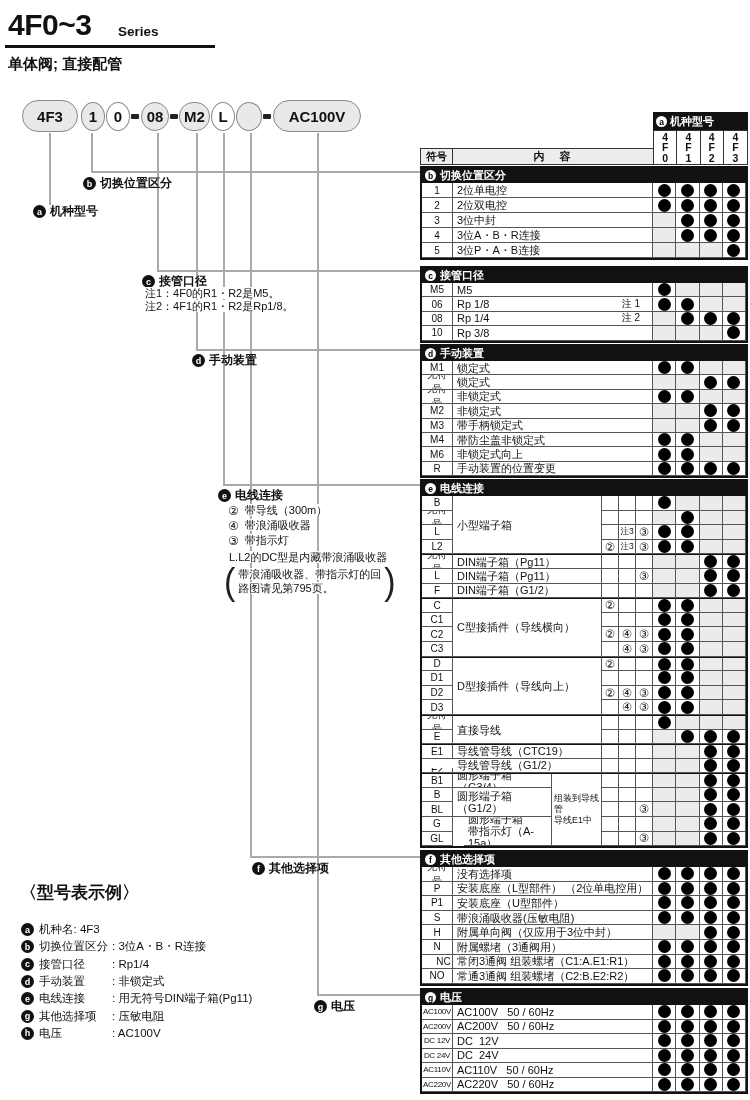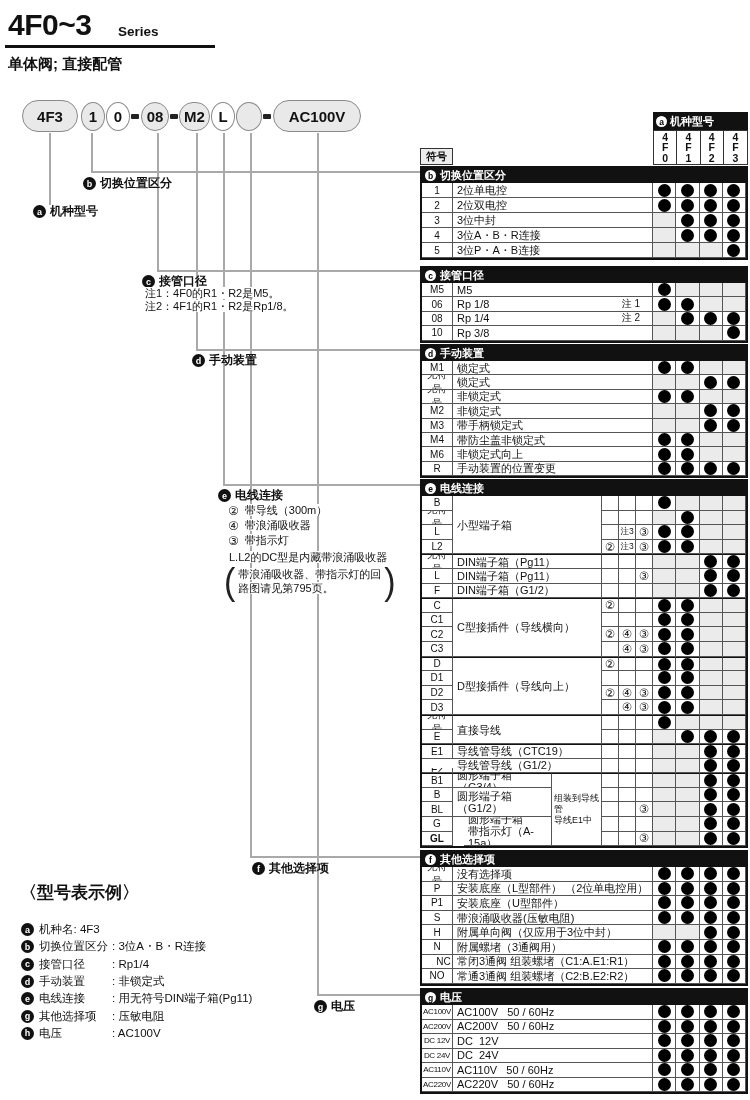--- a/index.html
+++ b/index.html
@@ -194,20 +194,21 @@
 F
 1</div>
       <div class="mcol">4
 F
 2</div>
       <div class="mcol">4
 F
 3</div>
     </div>
   <div class="abs th-sym">符号</div>
+  <div class="abs th-content">内　容</div>
 
   <div id="sections-host">
       <div class="section sec-b">
         <div class="sec-head">
           <span class="circ">b</span>
           <span>切换位置区分</span>
         </div>
         <div class="grid">
           <div class="cell sym" style="grid-area: 1 / 1 / span 1 / span 1;">1</div>
           <div class="cell content" style="grid-area: 1 / 2 / span 1 / span 5;">2位单电控</div>
@@ -695,21 +696,21 @@
           <div class="cell ncell" style="grid-area: 23 / 5 / span 1 / span 1;"></div>
           <div class="cell ncell" style="grid-area: 23 / 6 / span 1 / span 1;"></div>
           <div class="cell de" style="grid-area: 23 / 7 / span 1 / span 1;"></div>
           <div class="cell de" style="grid-area: 23 / 8 / span 1 / span 1;"></div>
           <div class="cell df" style="grid-area: 23 / 9 / span 1 / span 1;">
             <span class="dotmark"></span>
           </div>
           <div class="cell df" style="grid-area: 23 / 10 / span 1 / span 1;">
             <span class="dotmark"></span>
           </div>
-          <div class="cell sym" style="grid-area: 24 / 1 / span 1 / span 1; font-weight: bold;">GL</div>
+          <div class="cell sym" style="grid-area: 24 / 1 / span 1 / span 1;">GL</div>
           <div class="cell ncell" style="grid-area: 24 / 4 / span 1 / span 1;"></div>
           <div class="cell ncell" style="grid-area: 24 / 5 / span 1 / span 1;"></div>
           <div class="cell ncell" style="grid-area: 24 / 6 / span 1 / span 1;">③</div>
           <div class="cell de" style="grid-area: 24 / 7 / span 1 / span 1;"></div>
           <div class="cell de" style="grid-area: 24 / 8 / span 1 / span 1;"></div>
           <div class="cell df" style="grid-area: 24 / 9 / span 1 / span 1;">
             <span class="dotmark"></span>
           </div>
           <div class="cell df" style="grid-area: 24 / 10 / span 1 / span 1;">
             <span class="dotmark"></span>

